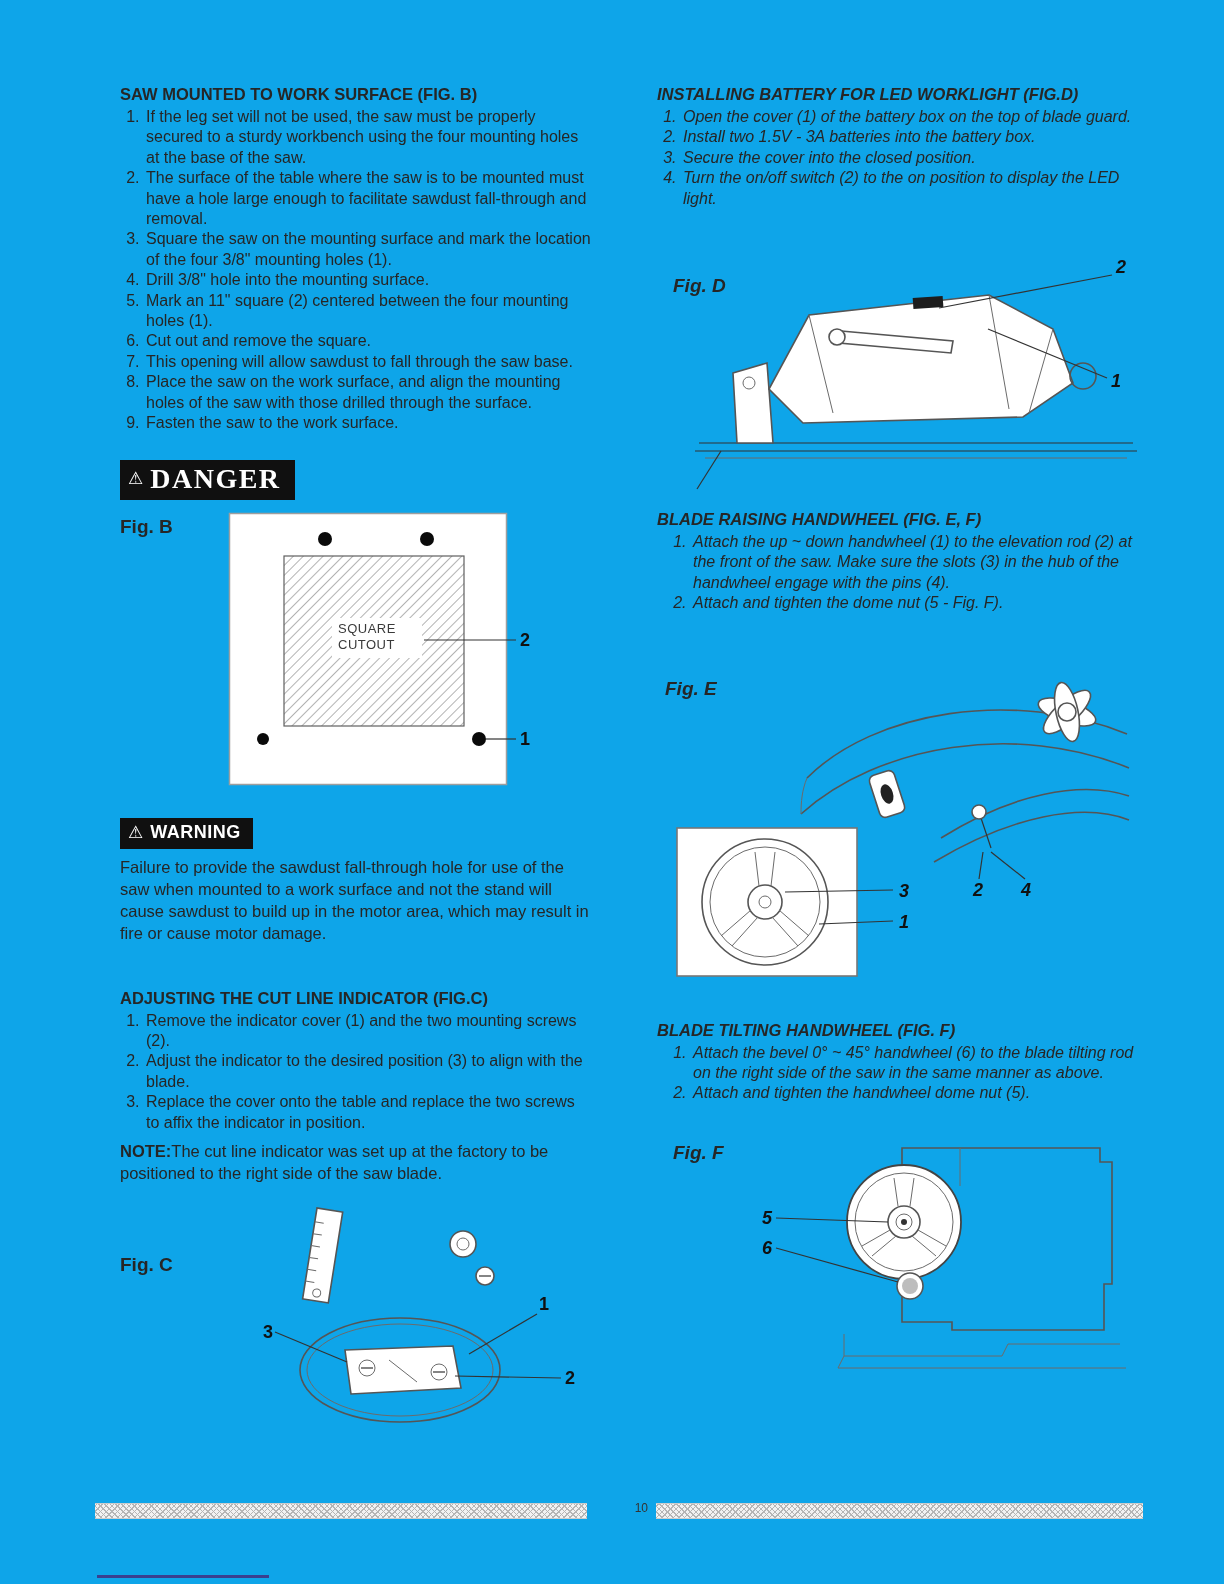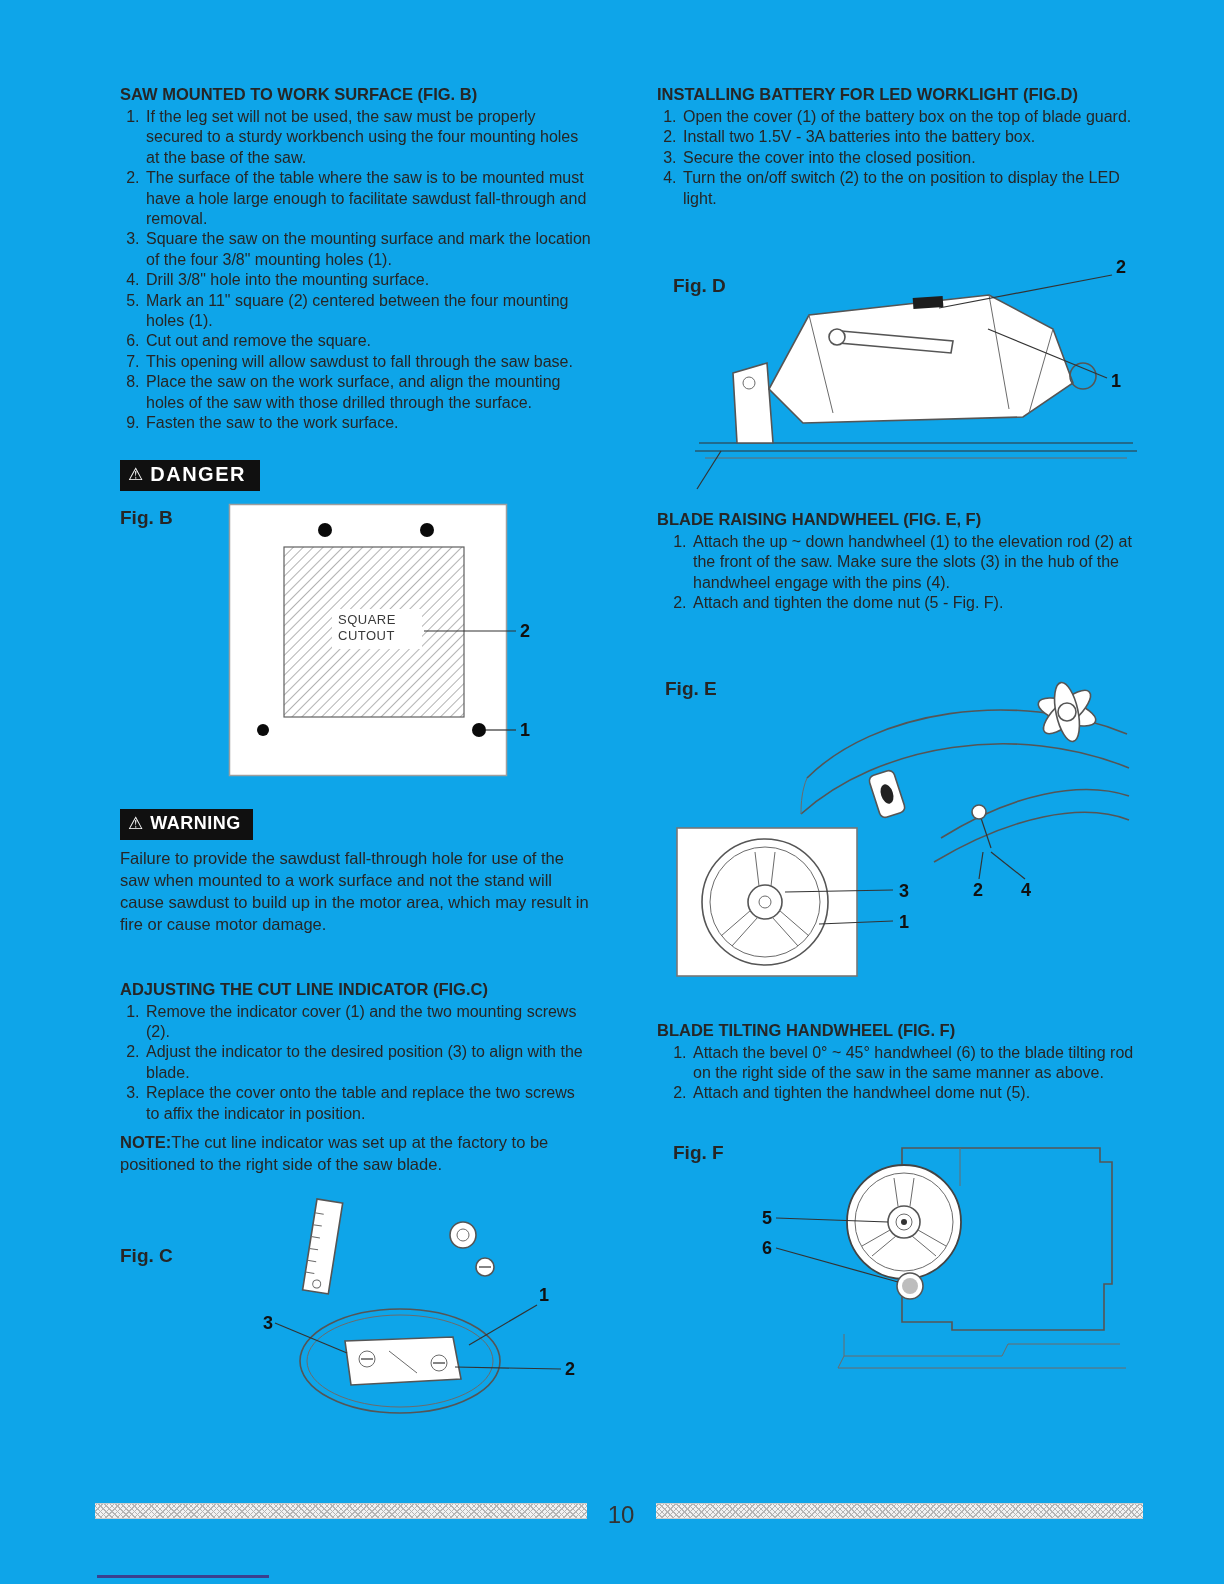--- a/index.html
+++ b/index.html
@@ -8,21 +8,21 @@
     position: relative;
     width: 1224px;
     height: 1584px;
     background: #0ea5e9;
     font-family: "Liberation Sans", sans-serif;
     color: #262626;
     overflow: hidden;
   }
   .col { position: absolute; top: 80px; }
   .col-left  { left: 120px; width: 472px; }
-  .col-right { left: 657px; width: 492px; }
+  .col-right { left: 657px; width: 492px; font-style: italic; }
 
   .h { font-weight: bold; font-size: 16.5px; line-height: 21px; margin: 0; }
   .mt4  { margin-top: 4px; }
   .mt16 { margin-top: 16px; }
   .mt38 { margin-top: 38px; }
   .mt44 { margin-top: 44px; }
 
   ol.steps { margin: 2px 0 0 0; padding-left: 24px; font-size: 16px; line-height: 20.4px; }
   ol.steps li { padding-left: 2px; }
   ol.steps-wide { padding-left: 34px; }
@@ -30,21 +30,21 @@
   .body-text { font-size: 16.5px; line-height: 22px; margin: 7px 0 0 0; }
   .body-text b { font-weight: bold; text-align: center; }
 
   .badge {
     display: inline-flex; align-items: center; gap: 7px;
     background: #101010; color: #ffffff;
     padding: 3px 14px 5px 8px; margin-top: 14px;
   }
   .badge-danger { margin-top: 26px; }
   .badge .tri { font-size: 17px; line-height: 1; color: #ffffff; }
-  .badge-danger .label { font-family: Liberation Sans, sans-serif; font-weight: bold; font-size: 20px; letter-spacing: 1.5px; }
+  .badge-danger .label { font-family: Liberation Serif, serif; font-weight: bold; font-size: 28px; letter-spacing: 1.5px; }
   .badge-warning { margin-top: 14px; padding: 4px 12px 6px 8px; }
   .badge-warning .label { font-weight: bold; font-size: 18px; letter-spacing: 0.5px; }
 
   .fig-row { position: relative; }
   .fig-label { font-size: 19px; font-weight: bold; }
   .fig-b-row { margin-top: 12px; height: 292px; }
   .fig-b-row .fig-label { position: absolute; left: 0; top: 4px; }
   .fig-b-row svg { position: absolute; left: 108px; top: 0; }
   .fig-c-row { margin-top: 18px; height: 246px; }
   .fig-c-row .fig-label { position: absolute; left: 0; top: 52px; }
@@ -72,21 +72,21 @@
     background-color: #f2f2f2;
     background-image:
       repeating-linear-gradient(45deg,  #b5b5b5 0 1px, transparent 1px 4px),
       repeating-linear-gradient(-45deg, #b5b5b5 0 1px, transparent 1px 4px);
     border-top: 1px solid #cccccc; border-bottom: 1px solid #cccccc;
   }
   .footer-bar.left  { left: 95px;  width: 492px; }
   .footer-bar.right { left: 656px; width: 487px; }
   .page-number {
     position: absolute; top: 1501px; left: 594px; width: 54px;
-    text-align: center; font-size: 24px; color: #333;
+    text-align: right; font-size: 12px; color: #333;
   }
   .bottom-mark { position: absolute; left: 97px; top: 1575px; width: 172px; height: 3px; background: #3a3f8f; }
 </style>
 </head>
 <body>
 
 <div class="page">
 
   <div class="col col-left">
 

